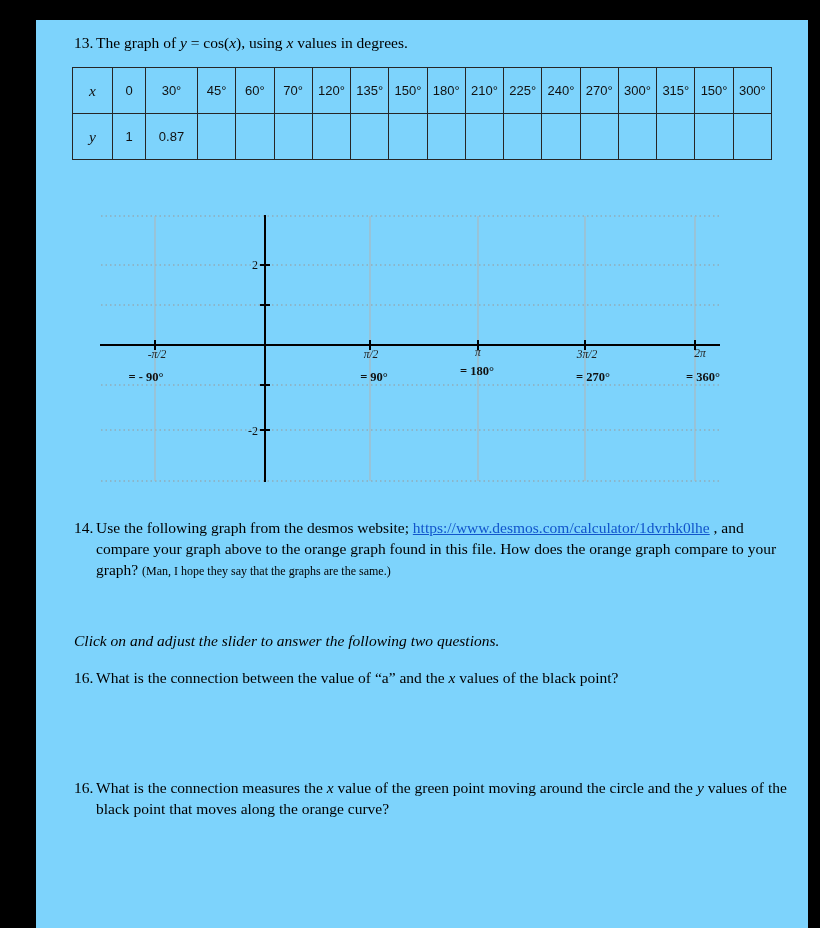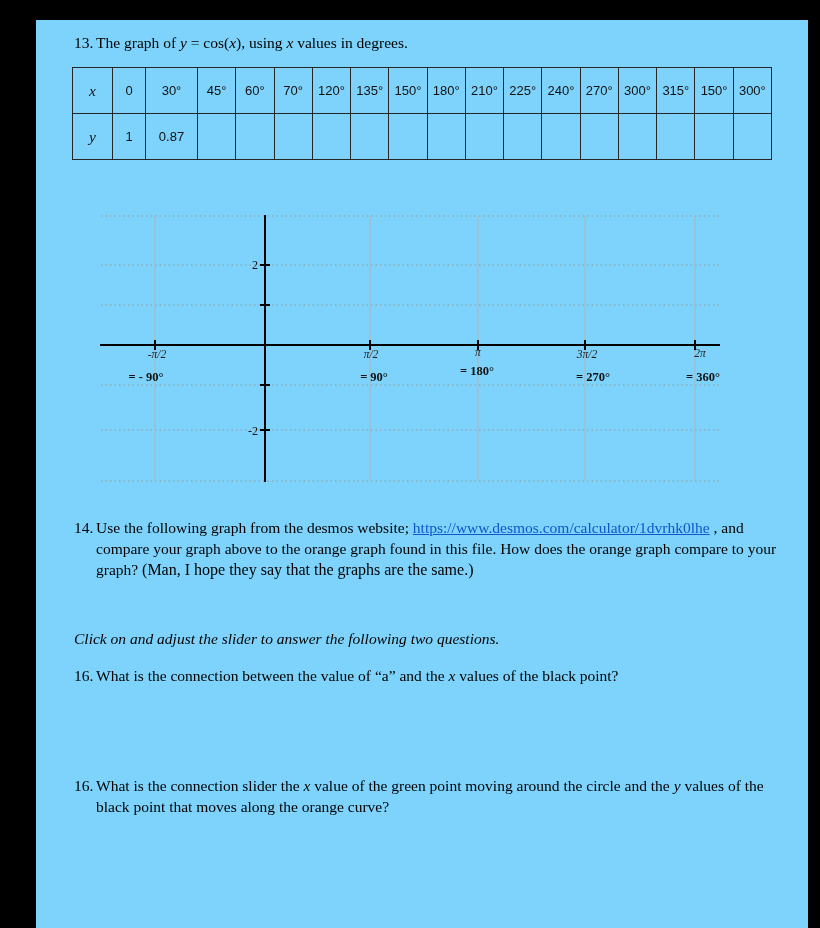--- a/index.html
+++ b/index.html
@@ -21,21 +21,21 @@
   #graph-wrap{margin:55px 0 0 64px;width:620px;height:268px;}
   .dot{stroke:#999;stroke-width:1;stroke-dasharray:1.5 3;}
   .vgrid{stroke:#b3b3b3;stroke-width:1;}
   .axis{stroke:#000;stroke-width:1.6;shape-rendering:crispEdges;}
   .tick{stroke:#000;stroke-width:1.2;shape-rendering:crispEdges;}
   .pi-lbl{font-family:"Liberation Serif",serif;font-style:italic;font-size:11.5px;fill:#222;}
   .num-lbl{font-family:"Liberation Serif",serif;font-size:12px;fill:#111;}
   .deg-lbl{font-family:"Liberation Serif",serif;font-size:12.5px;font-weight:600;fill:#111;}
   #q14{margin:34px 12px 0 38px;}
   a{color:#1155cc;text-decoration:underline;cursor:pointer;}
-  .note{font-size:16px;}
+  .note{font-size:12px;}
   #slider-line{margin:48px 30px 0 38px;font-style:italic;}
   #q15{margin:16px 20px 0 38px;}
   #q16{margin:89px 14px 0 38px;}
 </style>
 </head>
 <body>
 
 <div class="page">
 
   <div class="q" id="q13">
@@ -166,16 +166,16 @@
     <span class="qnum">14.</span><span>Use the following graph from the desmos website; </span><a href="#">https://www.desmos.com/calculator/1dvrhk0lhe</a><span> , and compare your graph above to the orange graph found in this file.  How does the orange graph compare to your graph?  </span><span class="note">(Man, I hope they say that the graphs are the same.)</span>
   </div>
 
   <div id="slider-line">Click on and adjust the slider to answer the following two questions.</div>
 
   <div class="q" id="q15">
     <span class="qnum">16.</span><span>What is the connection between the value of  “a” and the </span><span class="it">x</span><span> values of the black point?</span>
   </div>
 
   <div class="q" id="q16">
-    <span class="qnum">16.</span><span>What is the connection slider the </span><span class="it">x</span><span> value of the green point moving around the circle and the </span><span class="it">y</span><span> values of the black point that moves along the orange curve?</span>
+    <span class="qnum">16.</span><span>What is the connection measures the </span><span class="it">x</span><span> value of the green point moving around the circle and the </span><span class="it">y</span><span> values of the black point that moves along the orange curve?</span>
   </div>
 
 </div>
 
 </body></html>

